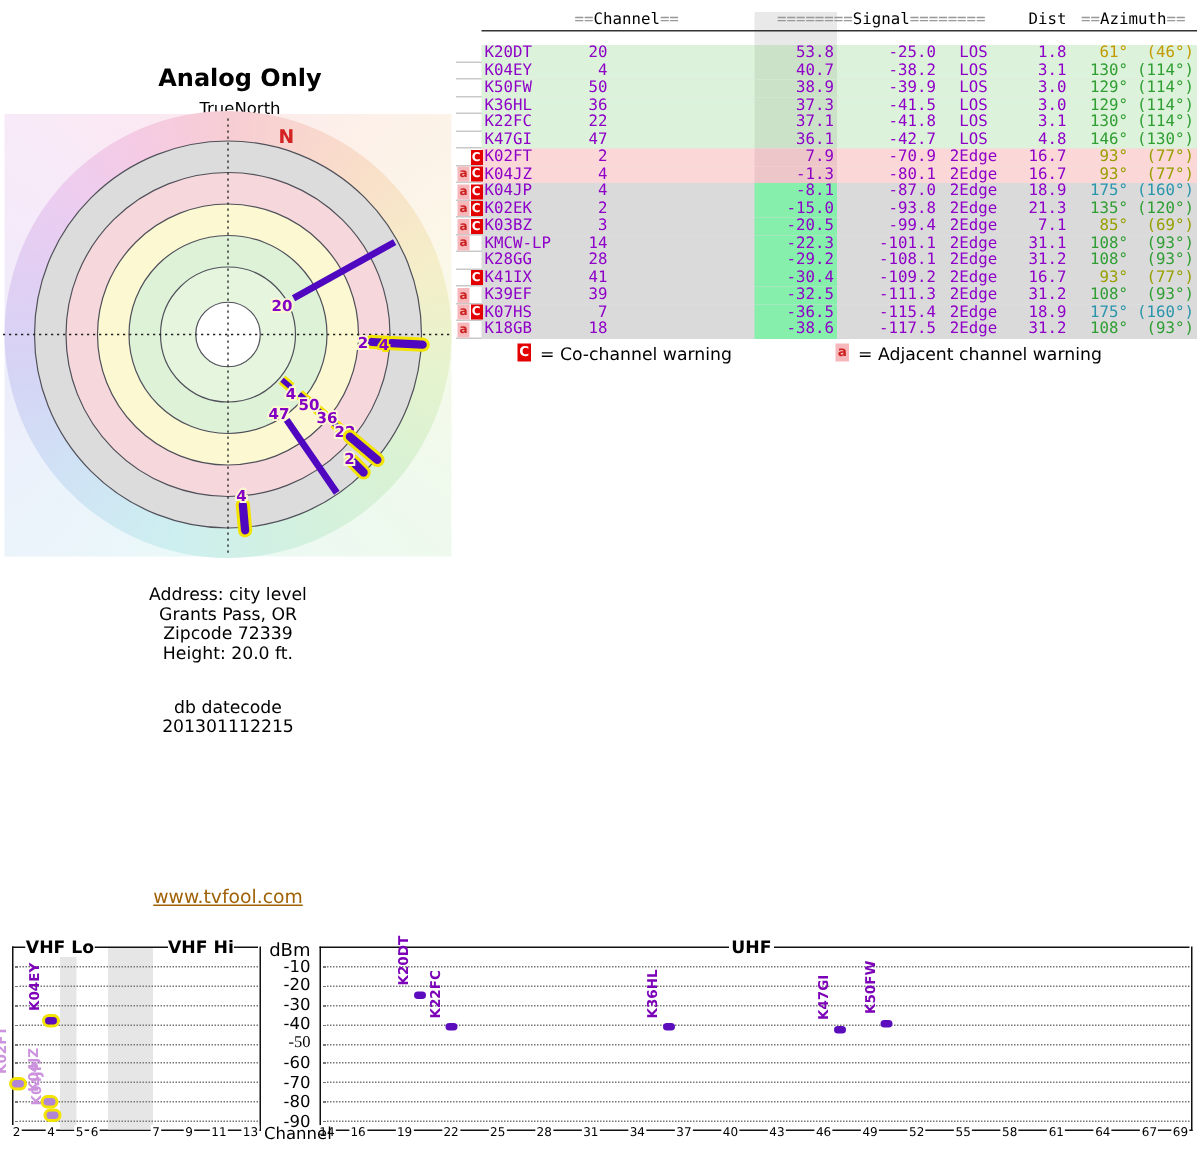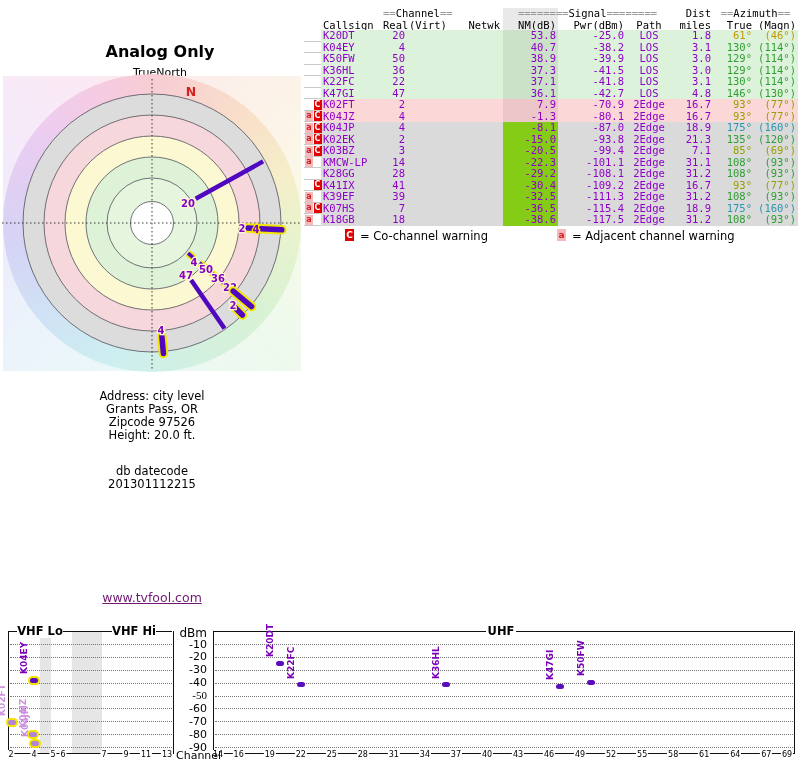--- a/index.html
+++ b/index.html
@@ -21,38 +21,38 @@
   .dim{color:#999;}
   .c-r{text-align:right;padding-right:2px;}
   .c-c{text-align:center;}
   .c-l{text-align:left;padding-left:2px;}
   #station-rows{left:304px;top:30px;width:494px;}
   .srow{display:flex;height:11.53px;box-shadow:inset 0 -1px rgba(120,120,120,.4);}
   .mzone{position:relative;width:17px;flex:none;}
   .rgrid{width:477px;flex:none;}
   .bg-green .rgrid{background:#ddf2da;} .bg-green .c-nm{background:#cbe2c9;}
   .bg-pink .rgrid{background:#fcd7d8;} .bg-pink .c-nm{background:#edc6c9;}
-  .bg-gray .rgrid{background:#dadada;} .bg-gray .c-nm{background:#84cc16;}
+  .bg-gray .rgrid{background:#dadada;} .bg-gray .c-nm{background:#86efac;}
   .ptxt{color:#8e00c8;}
   .az-gold{color:#c29a00;} .az-green{color:#2f9e33;} .az-olive{color:#97a000;} .az-teal{color:#2b95ac;}
   .mk{position:absolute;top:0.5px;width:8px;height:10px;font:bold 8px "DejaVu Sans",sans-serif;
       text-align:center;line-height:10px;}
   .mk-a{left:1px;background:#f7b8bc;color:#c22;}
   .mk-C{left:9.5px;background:#e30000;color:#fff;}
   .hdr-shade{left:503px;top:8px;width:55px;height:22px;background:#e9e9e9;}
   
   .lgd-box{top:229px;width:9px;height:12px;font:bold 9px "DejaVu Sans",sans-serif;text-align:center;line-height:12px;}
   .lgd-text{top:229px;font-size:11.5px;}
   
   .crit{left:32px;top:389px;width:240px;text-align:center;font-size:11.5px;}
   .crit-title{font-weight:bold;text-decoration:underline;font-size:12px;margin-bottom:9px;}
   .crit .ln{height:13px;}
   .crit .gap{height:23px;}
   .sitelink{left:32px;top:590px;width:240px;text-align:center;font-size:12.5px;}
-  .sitelink a{color:#701a75;}
+  .sitelink a{color:#a16207;}
   
   .panel{border:1.3px solid #111;border-top:none;background:transparent;}
   #vhf-panel{left:8px;top:631px;width:164px;height:122px;}
   #uhf-panel{left:213px;top:631px;width:580px;height:122px;}
   .bline{background:#111;height:1.4px;}
   .bband{font-weight:bold;font-size:11.5px;top:624px;background:#fff;text-align:center;}
   .gband{position:absolute;top:1px;bottom:0;background:#e6e6e6;}
   .gline{position:absolute;left:1px;right:1px;border-top:1px dotted #777;height:0;}
   .dbm-label{left:160px;top:626px;width:47px;text-align:right;font-size:12px;}
   .dbm-tick{position:absolute;left:160px;width:47px;text-align:right;font-size:11px;}
@@ -113,32 +113,20 @@
   <div class="abs hdr-shade"></div>
   <div class="abs hdr tbl">
     <div class="hgrid">
       <span></span>
       <span class="c-c" style="grid-column:2/4"><span class="dim">==</span><span>Channel</span><span class="dim">==</span></span>
       <span></span>
       <span class="c-c" style="grid-column:5/8"><span class="dim">========</span><span>Signal</span><span class="dim">========</span></span>
       <span class="c-r">Dist</span>
       <span class="c-c" style="grid-column:9/11"><span class="dim">==</span><span>Azimuth</span><span class="dim">==</span></span>
     </div>
-    <div class="hgrid">
-      <span class="c-l">Callsign</span>
-      <span class="c-r" style="padding-right:3px">Real</span>
-      <span class="c-l">(Virt)</span>
-      <span class="c-r" style="padding-right:3px">Netwk</span>
-      <span class="c-r">NM(dB)</span>
-      <span class="c-r">Pwr(dBm)</span>
-      <span class="c-c">Path</span>
-      <span class="c-r">miles</span>
-      <span class="c-r">True</span>
-      <span class="c-r">(Magn)</span>
-    </div>
   </div>
   <div id="station-rows" class="abs tbl">
       <div class="srow bg-green">
         <div class="mzone"></div>
         <div class="rgrid">
           <span class="c-l ptxt">K20DT</span>
           <span class="c-r ptxt">20</span>
           <span class="c-l"></span>
           <span class="c-r"></span>
           <span class="c-r ptxt c-nm">53.8</span>
@@ -417,21 +405,21 @@
     </div>
 
   <div class="abs lgd-box mk-C" style="left:345px;">C</div>
   <div class="abs lgd-text" style="left:360px;">= Co-channel warning</div>
   <div class="abs lgd-box mk-a" style="left:557px;background:#f7b8bc;color:#c22;">a</div>
   <div class="abs lgd-text" style="left:572px;">= Adjacent channel warning</div>
 
   <div class="abs crit">
     <div class="ln">Address: city level</div>
     <div class="ln">Grants Pass, OR</div>
-    <div class="ln">Zipcode 97526</div>
+    <div class="ln">Zipcode 72339</div>
     <div class="ln">Height: 20.0 ft.</div>
     <div class="gap"></div>
     <div class="ln">db datecode</div>
     <div class="ln">201301112215</div>
   </div>
   <div class="abs sitelink">
     <a href="#">www.tvfool.com</a>
   </div>
 
   <div id="vhf-panel" class="abs panel">

